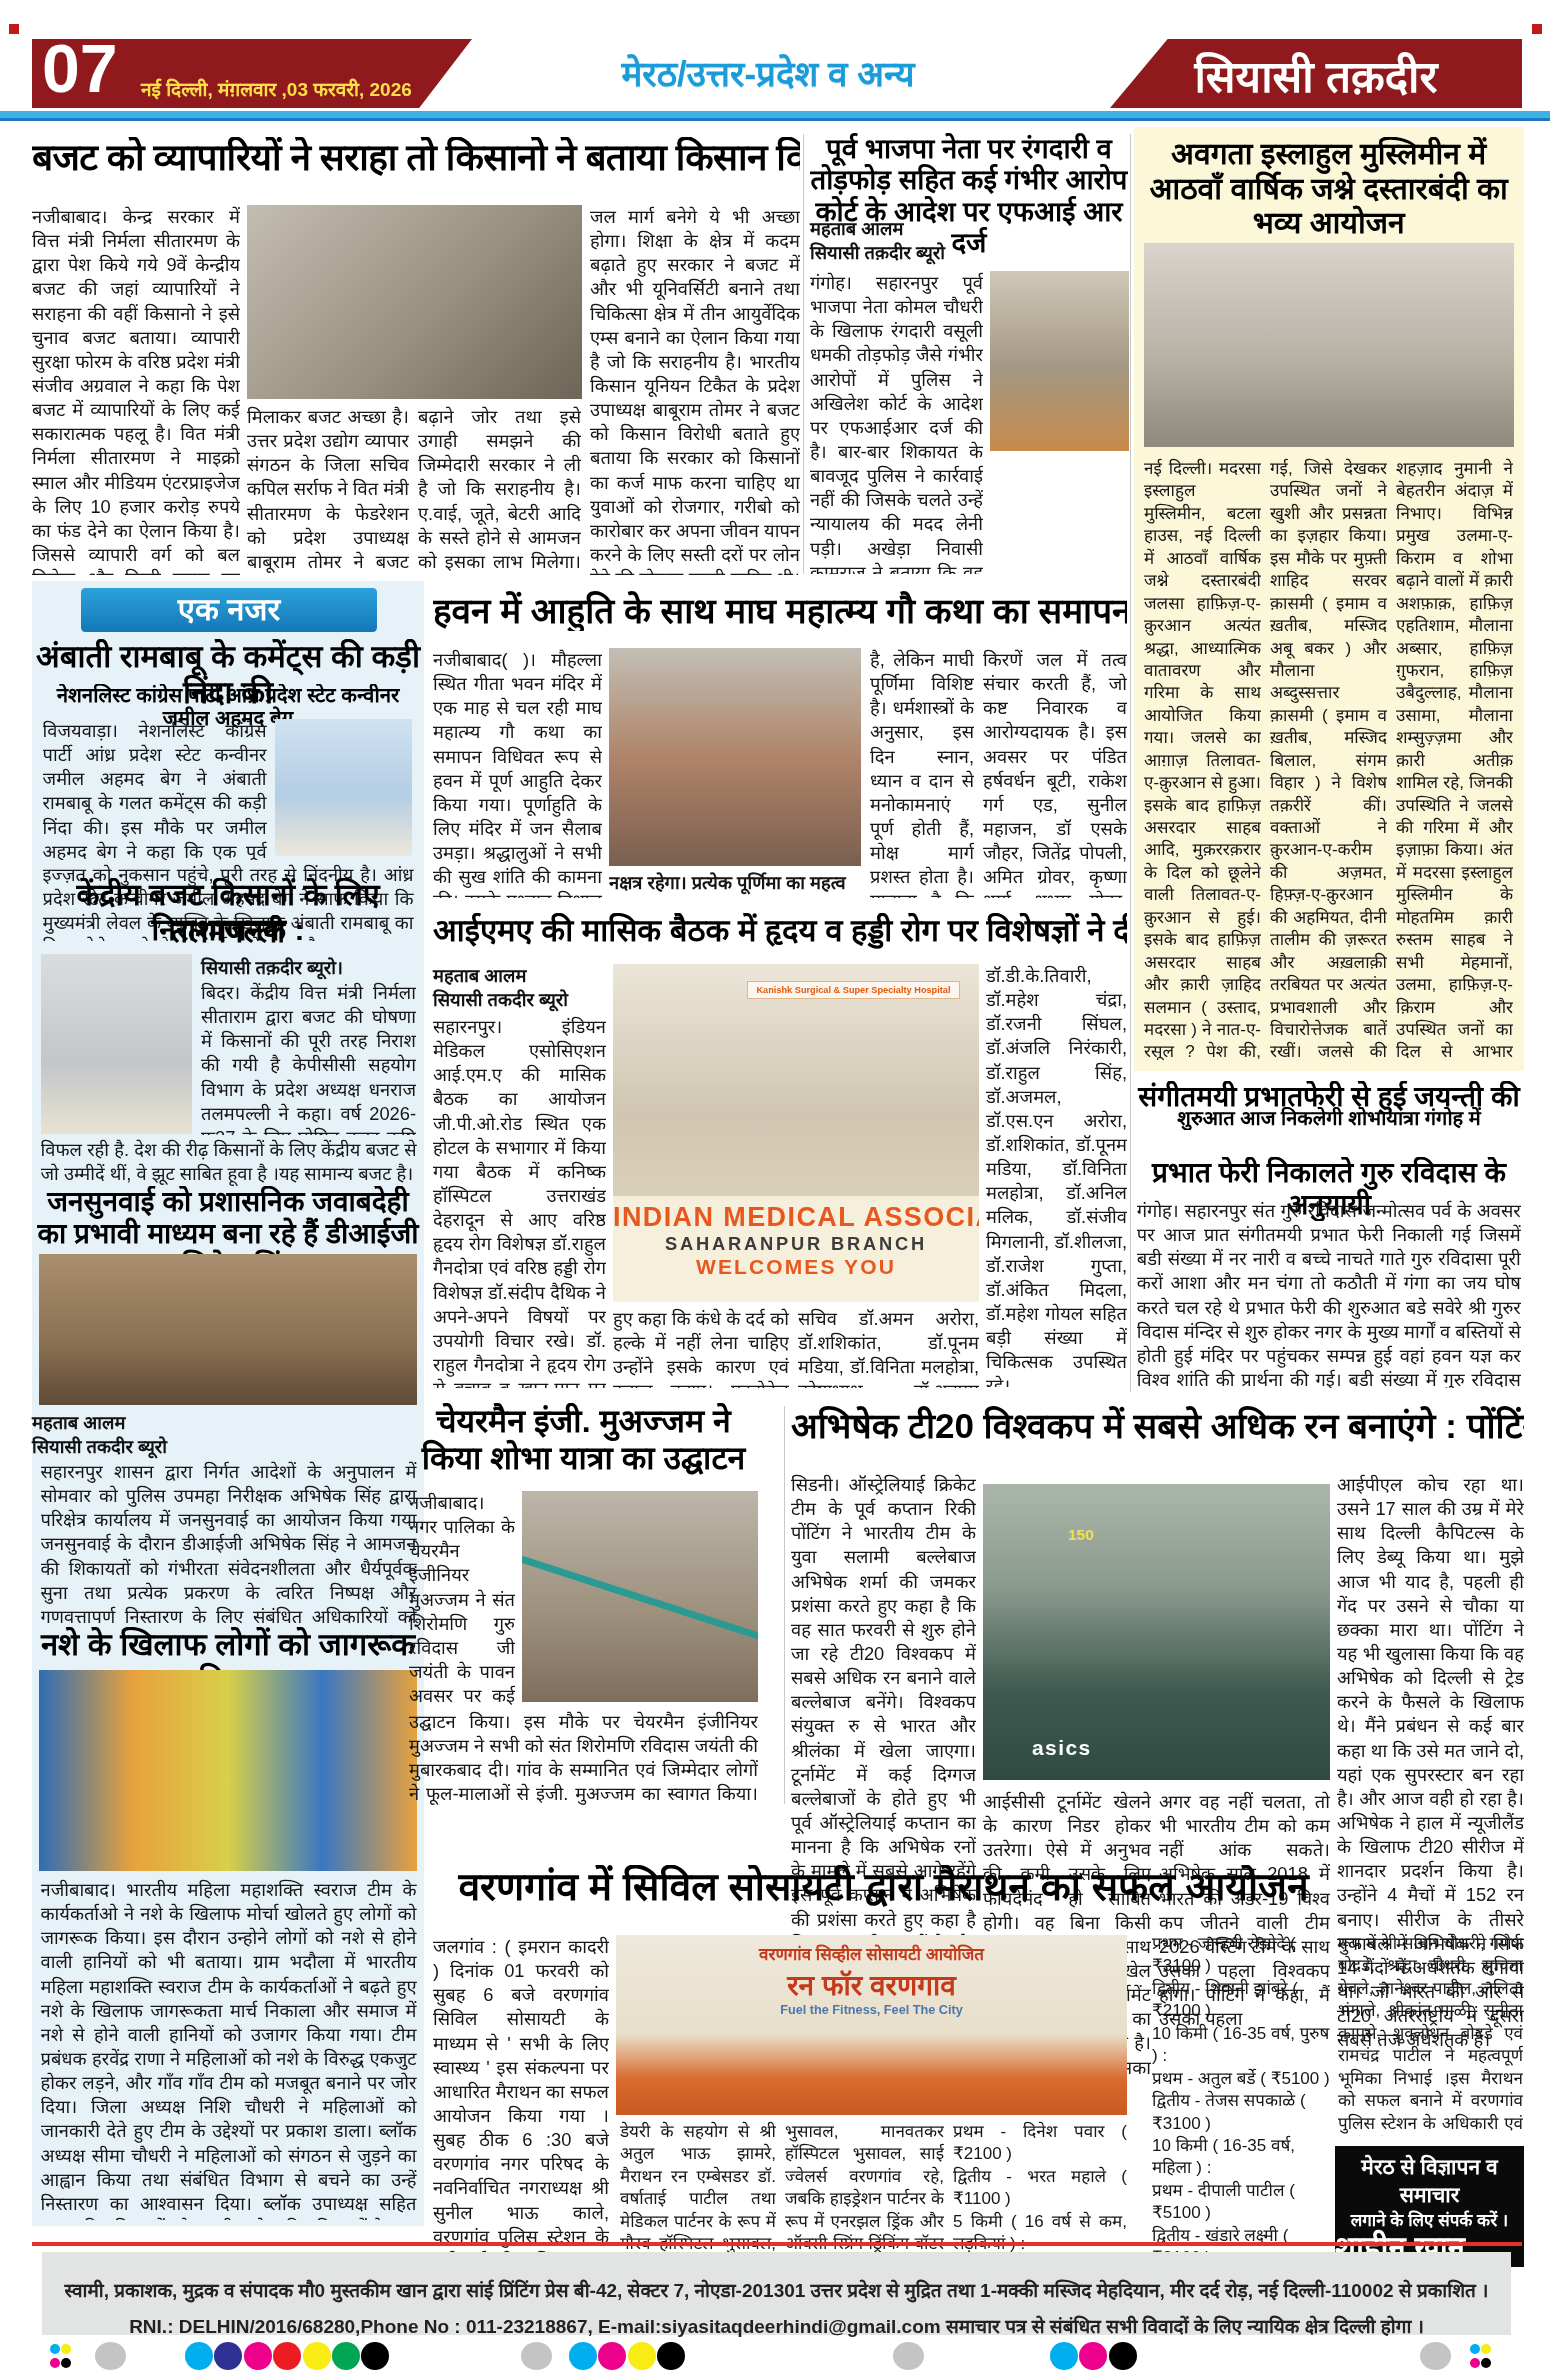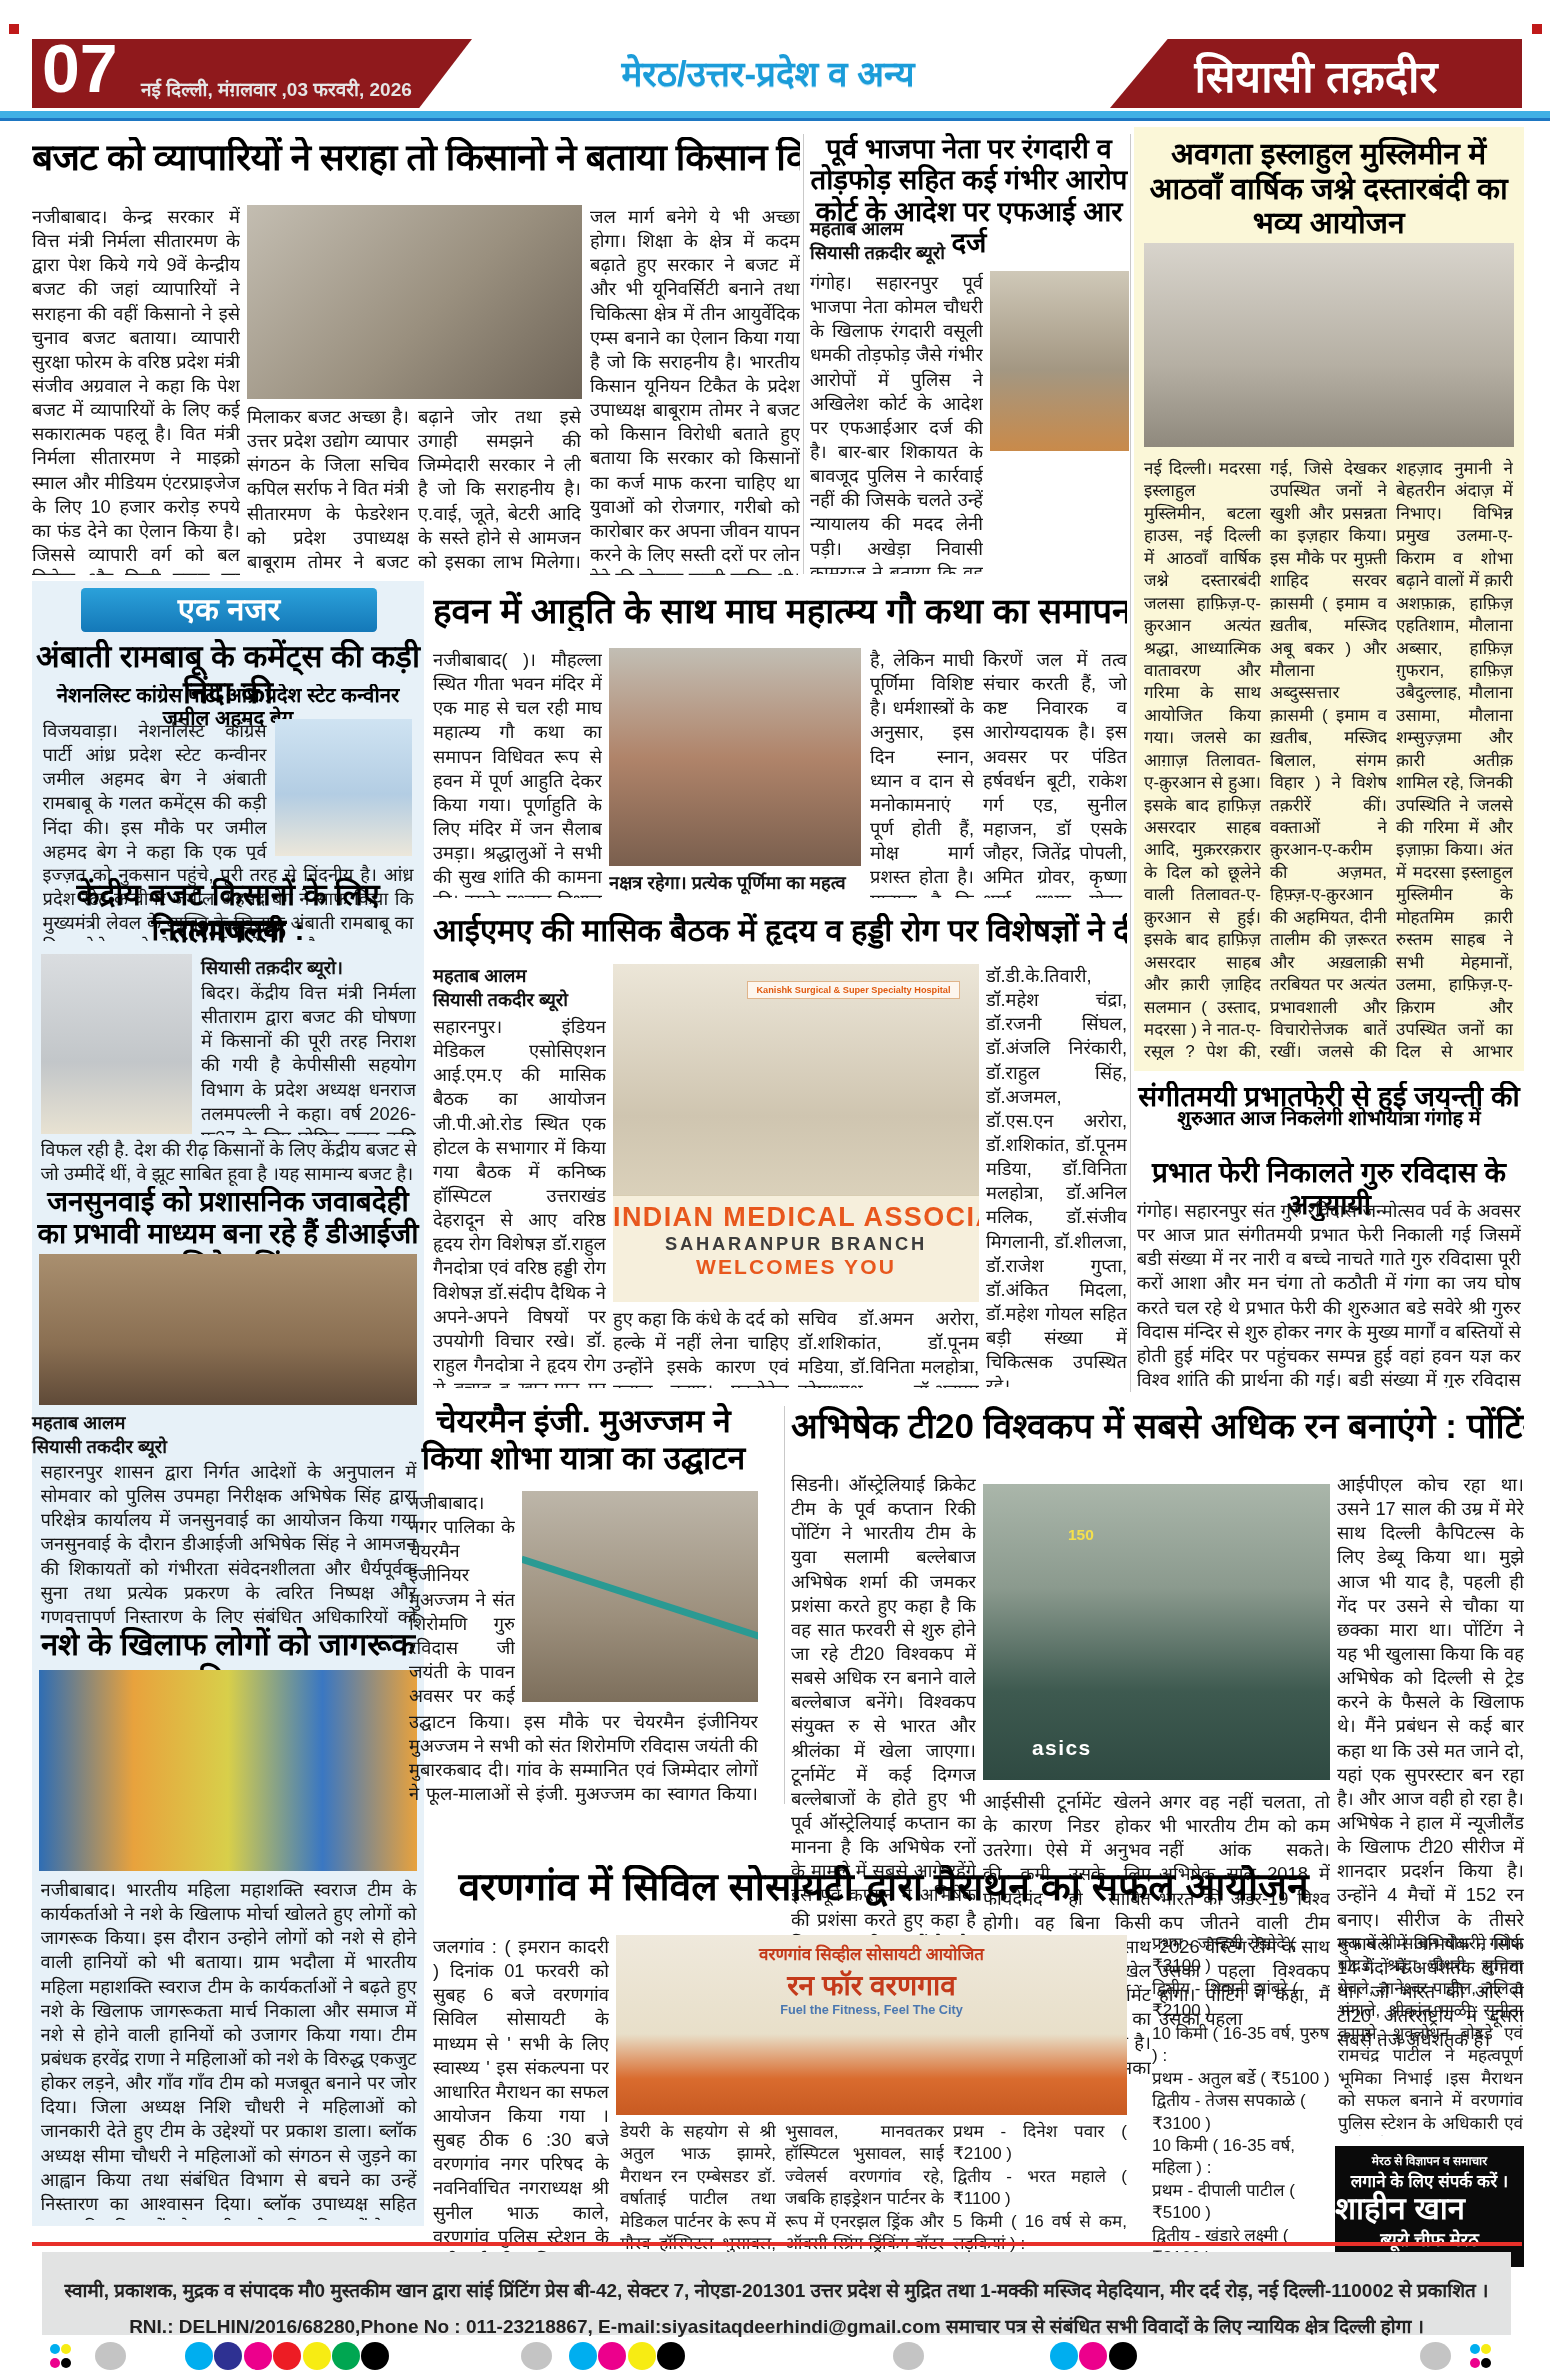--- a/index.html
+++ b/index.html
@@ -25,21 +25,21 @@
 <body>
 
 <div id="page">
 
   <div class="abs redsq" style="left:8.5px;top:24px;"></div>
   <div class="abs redsq" style="right:8.5px;top:24px;"></div>
 
   <div class="abs" style="left:0;top:14px;width:1550px;height:99px;">
     <div class="abs" style="left:32px;top:25px;width:440px;height:69px;background:#8f191c;clip-path:polygon(0 0,100% 0,88% 100%,0 100%);">
       <span class="abs" style="left:10px;top:-10px;font-size:68px;font-weight:900;color:#fff;">07</span>
-      <span class="abs" style="left:109px;top:37px;font-size:19px;font-weight:700;color:#e5e5e5;">नई दिल्ली, मंग़लवार ,03 फरवरी, 2026</span>
+      <span class="abs" style="left:109px;top:37px;font-size:19px;font-weight:700;color:#fde047;">नई दिल्ली, मंग़लवार ,03 फरवरी, 2026</span>
     </div>
     <div class="abs" style="left:493px;top:35px;width:550px;text-align:center;font-size:35px;font-weight:900;color:#1b9cd9;text-shadow:0 1.4px 0 #bfe6f7;">मेरठ/उत्तर-प्रदेश व अन्य</div>
     <div class="abs" style="left:1110px;top:25px;width:412px;height:69px;background:#8f191c;clip-path:polygon(14% 0,100% 0,100% 100%,0 100%);">
       <span class="abs" style="left:0;top:5.6px;width:100%;text-align:center;font-size:44px;font-weight:900;color:#fff;">सियासी तक़दीर</span>
     </div>
   </div>
   <div class="abs" style="left:0;top:111px;width:1550px;height:7px;background:#3fb0e5;"></div>
   <div class="abs" style="left:0;top:118px;width:1550px;height:2.8px;background:#1d76c2;"></div>
 
   <div class="abs" style="left:32px;top:127px;width:768px;height:451px;">
@@ -191,21 +191,21 @@
 प्रथम - डैनियल पवार ( ₹3100 )
 द्वितीय - विश्वनाथ पावरा ( ₹2100 )
 5 किमी ( 35 वर्ष से ऊपर, महिला ) :
 प्रथम - अरुणा पाटील ( ₹3100 )
 द्वितीय - पुष्पा तिवारी ( ₹2100 )
 10 किमी ( 35 वर्ष से ऊपर, पुरुष ) :
 प्रथम - सुभाष पवार ( ₹5100 ) द्वितीय</div>
     <div class="abs bodytxt small" style="left:905px;top:74px;width:185px;height:203px;">रूप में श्री सचिन चौधरी, गणेश बोदडे, श्रद्धा चौधरी, सुचिता येवले, ज्ञानेश्वर पाटील, ललिता भंगाले, श्रीकांत माळी, सुनीता कापसे, शुक्लोधन बोदडे एवं रामचंद्र पाटील ने महत्वपूर्ण भूमिका निभाई ।इस मैराथन को सफल बनाने में वरणगांव पुलिस स्टेशन के अधिकारी एवं कर्मचारी, नूतन मराठा महाविद्यालय वरणगांव के स्वयंसेवक, वरणगांव नगर पालिका प्रशासन तथा वरणगांव सिविल सोसायटी के सभी सदस्यों और महिला सदस्यों का अमूल्य योगदान रहा ।साथ ही नूतन मराठा महाविद्यालय वरणगांव के 31 स्वयंसेवकों ने भी विशेष सहयोग प्रदान किया ।</div>
 
     <div class="abs" style="left:902px;top:287px;width:189px;height:121px;background:#0a0a0a;color:#fff;">
-      <div style="text-align:center;font-size:12px;font-weight:800;margin-top:5.6px;">मेरठ से विज्ञापन व समाचार</div>
+      <div style="text-align:center;font-size:21px;font-weight:800;margin-top:5.6px;">मेरठ से विज्ञापन व समाचार</div>
       <div style="text-align:center;font-size:17px;font-weight:800;">लगाने के लिए संपर्क करें ।</div>
       <div style="text-align:left;font-size:31px;font-weight:900;line-height:1.1;">शाहीन खान</div>
       <div style="text-align:center;font-size:18.3px;font-weight:800;">ब्यूरो चीफ मेरठ</div>
       <div style="text-align:center;font-size:18.3px;font-weight:800;">मो. : 8126330267</div>
     </div>
   </div>
 
   <div class="abs" style="left:32px;top:2242px;width:1490px;height:3.5px;background:#e8302a;"></div>
   <div class="abs" style="left:42px;top:2252px;width:1469px;height:83px;background:#e2e3e3;">
     <div style="text-align:center;font-size:19px;font-weight:700;color:#222;margin-top:25px;">स्वामी, प्रकाशक, मुद्रक व संपादक मौ0 मुस्तकीम खान द्वारा सांई प्रिंटिंग प्रेस बी-42, सेक्टर 7, नोएडा-201301 उत्तर प्रदेश से मुद्रित तथा 1-मक्की मस्जिद मेहदियान, मीर दर्द रोड़, नई दिल्ली-110002 से प्रकाशित ।</div>

